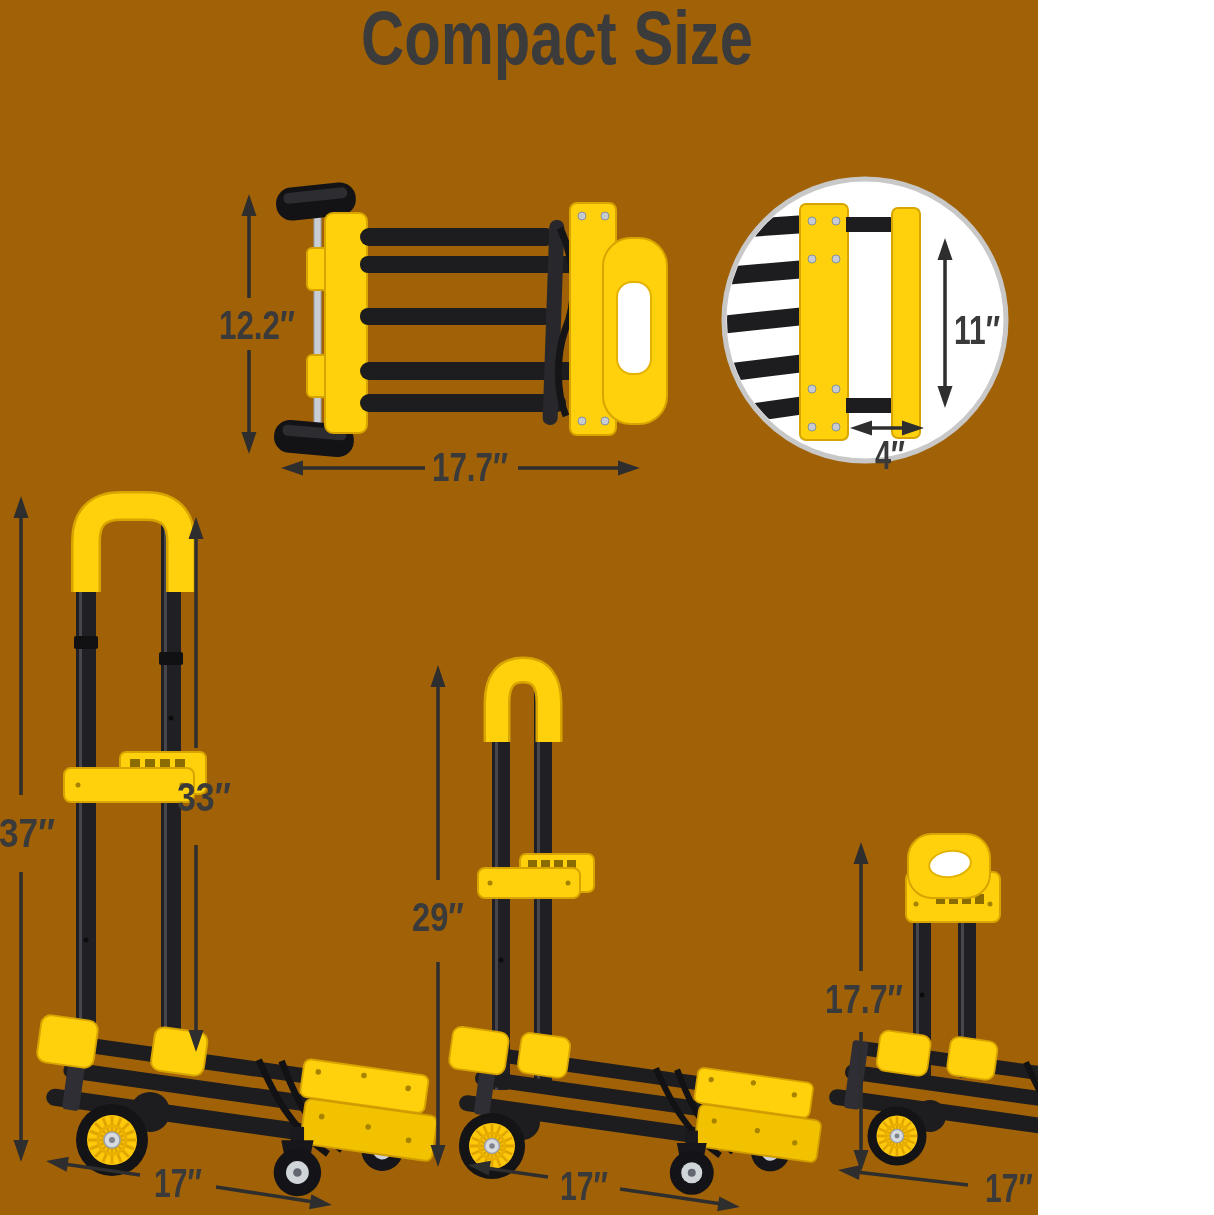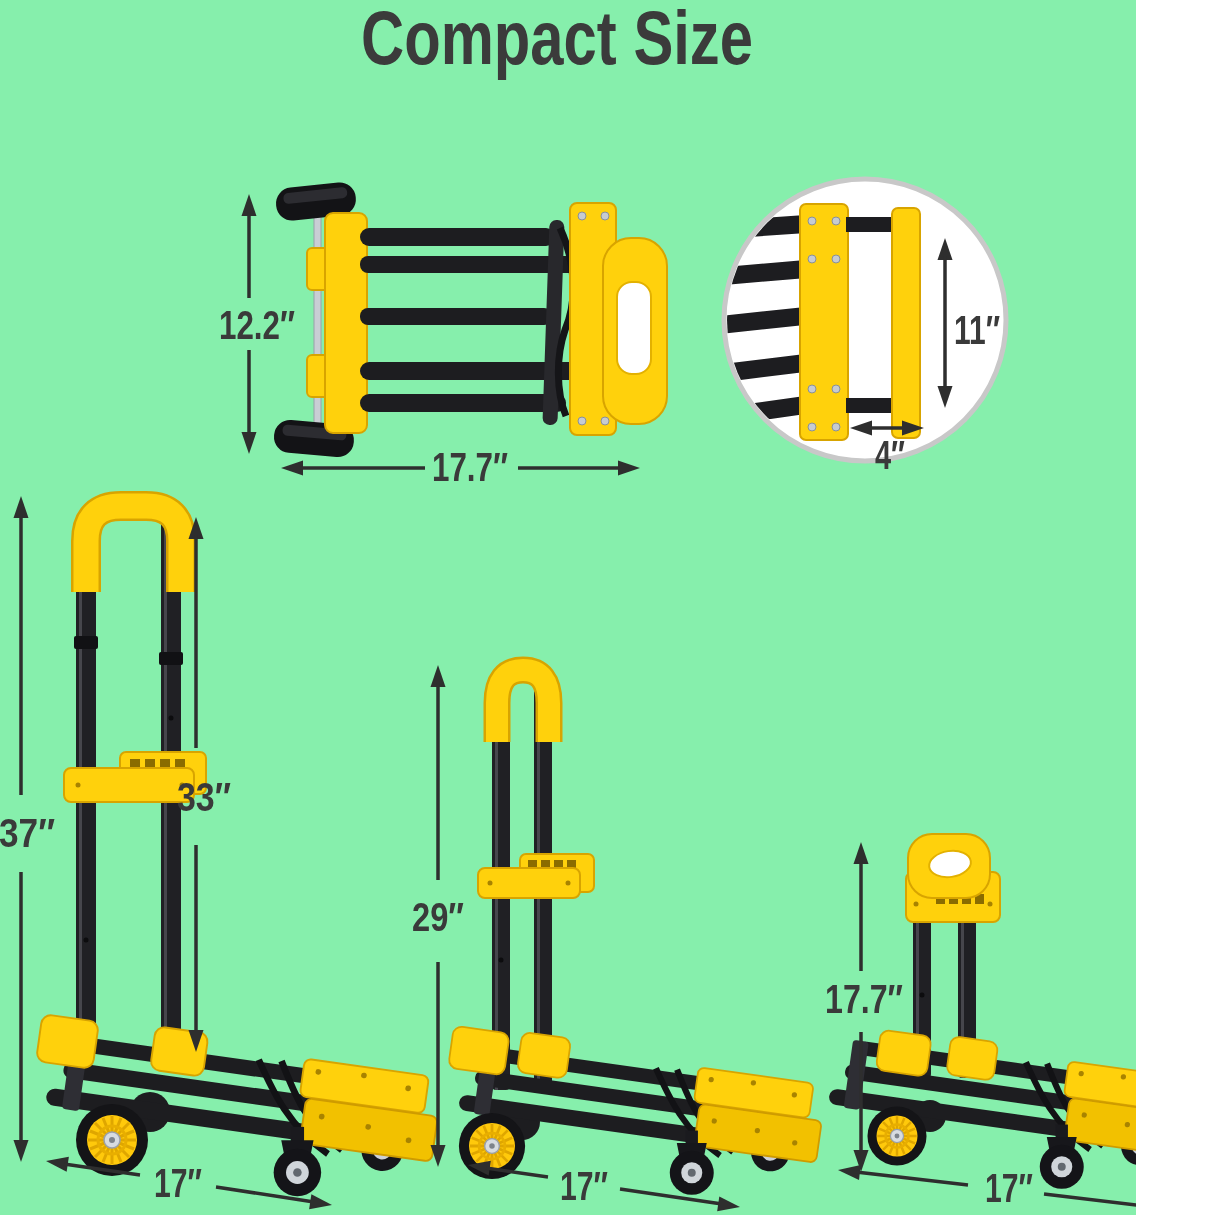--- a/index.html
+++ b/index.html
@@ -1,16 +1,16 @@
 <!DOCTYPE html>
 <html><head>
 <meta charset="utf-8">
 <style>
   html,body{margin:0;padding:0;background:#ffffff;}
-  #stage{position:relative;width:1136px;height:1215px;background:#86efac;overflow:hidden;}
+  #stage{position:relative;width:1038px;height:1215px;background:#a16207;overflow:hidden;}
   svg{position:absolute;left:0;top:0;}
   .title-text{font-family:"Liberation Sans",sans-serif;font-weight:900;fill:#3b3b3b;text-anchor:middle;}
   .dim-label{font-family:"Liberation Sans",sans-serif;font-weight:700;font-size:40px;fill:#3a3a3a;text-anchor:middle;}
   .dim-line{stroke:#2e2e2e;stroke-width:3.5;fill:none;}
   .dim-head{fill:#2e2e2e;stroke:none;}
   .rail{fill:#1d1d20;}
   .pole{fill:#202024;}
   .yellow{fill:#FFD10C;stroke:#D8A400;stroke-width:2;}
   .yellow2{fill:#F2C100;stroke:#CE9B00;stroke-width:2;}
   .screw{fill:#c6cbd1;stroke:#8a9097;stroke-width:1;}

